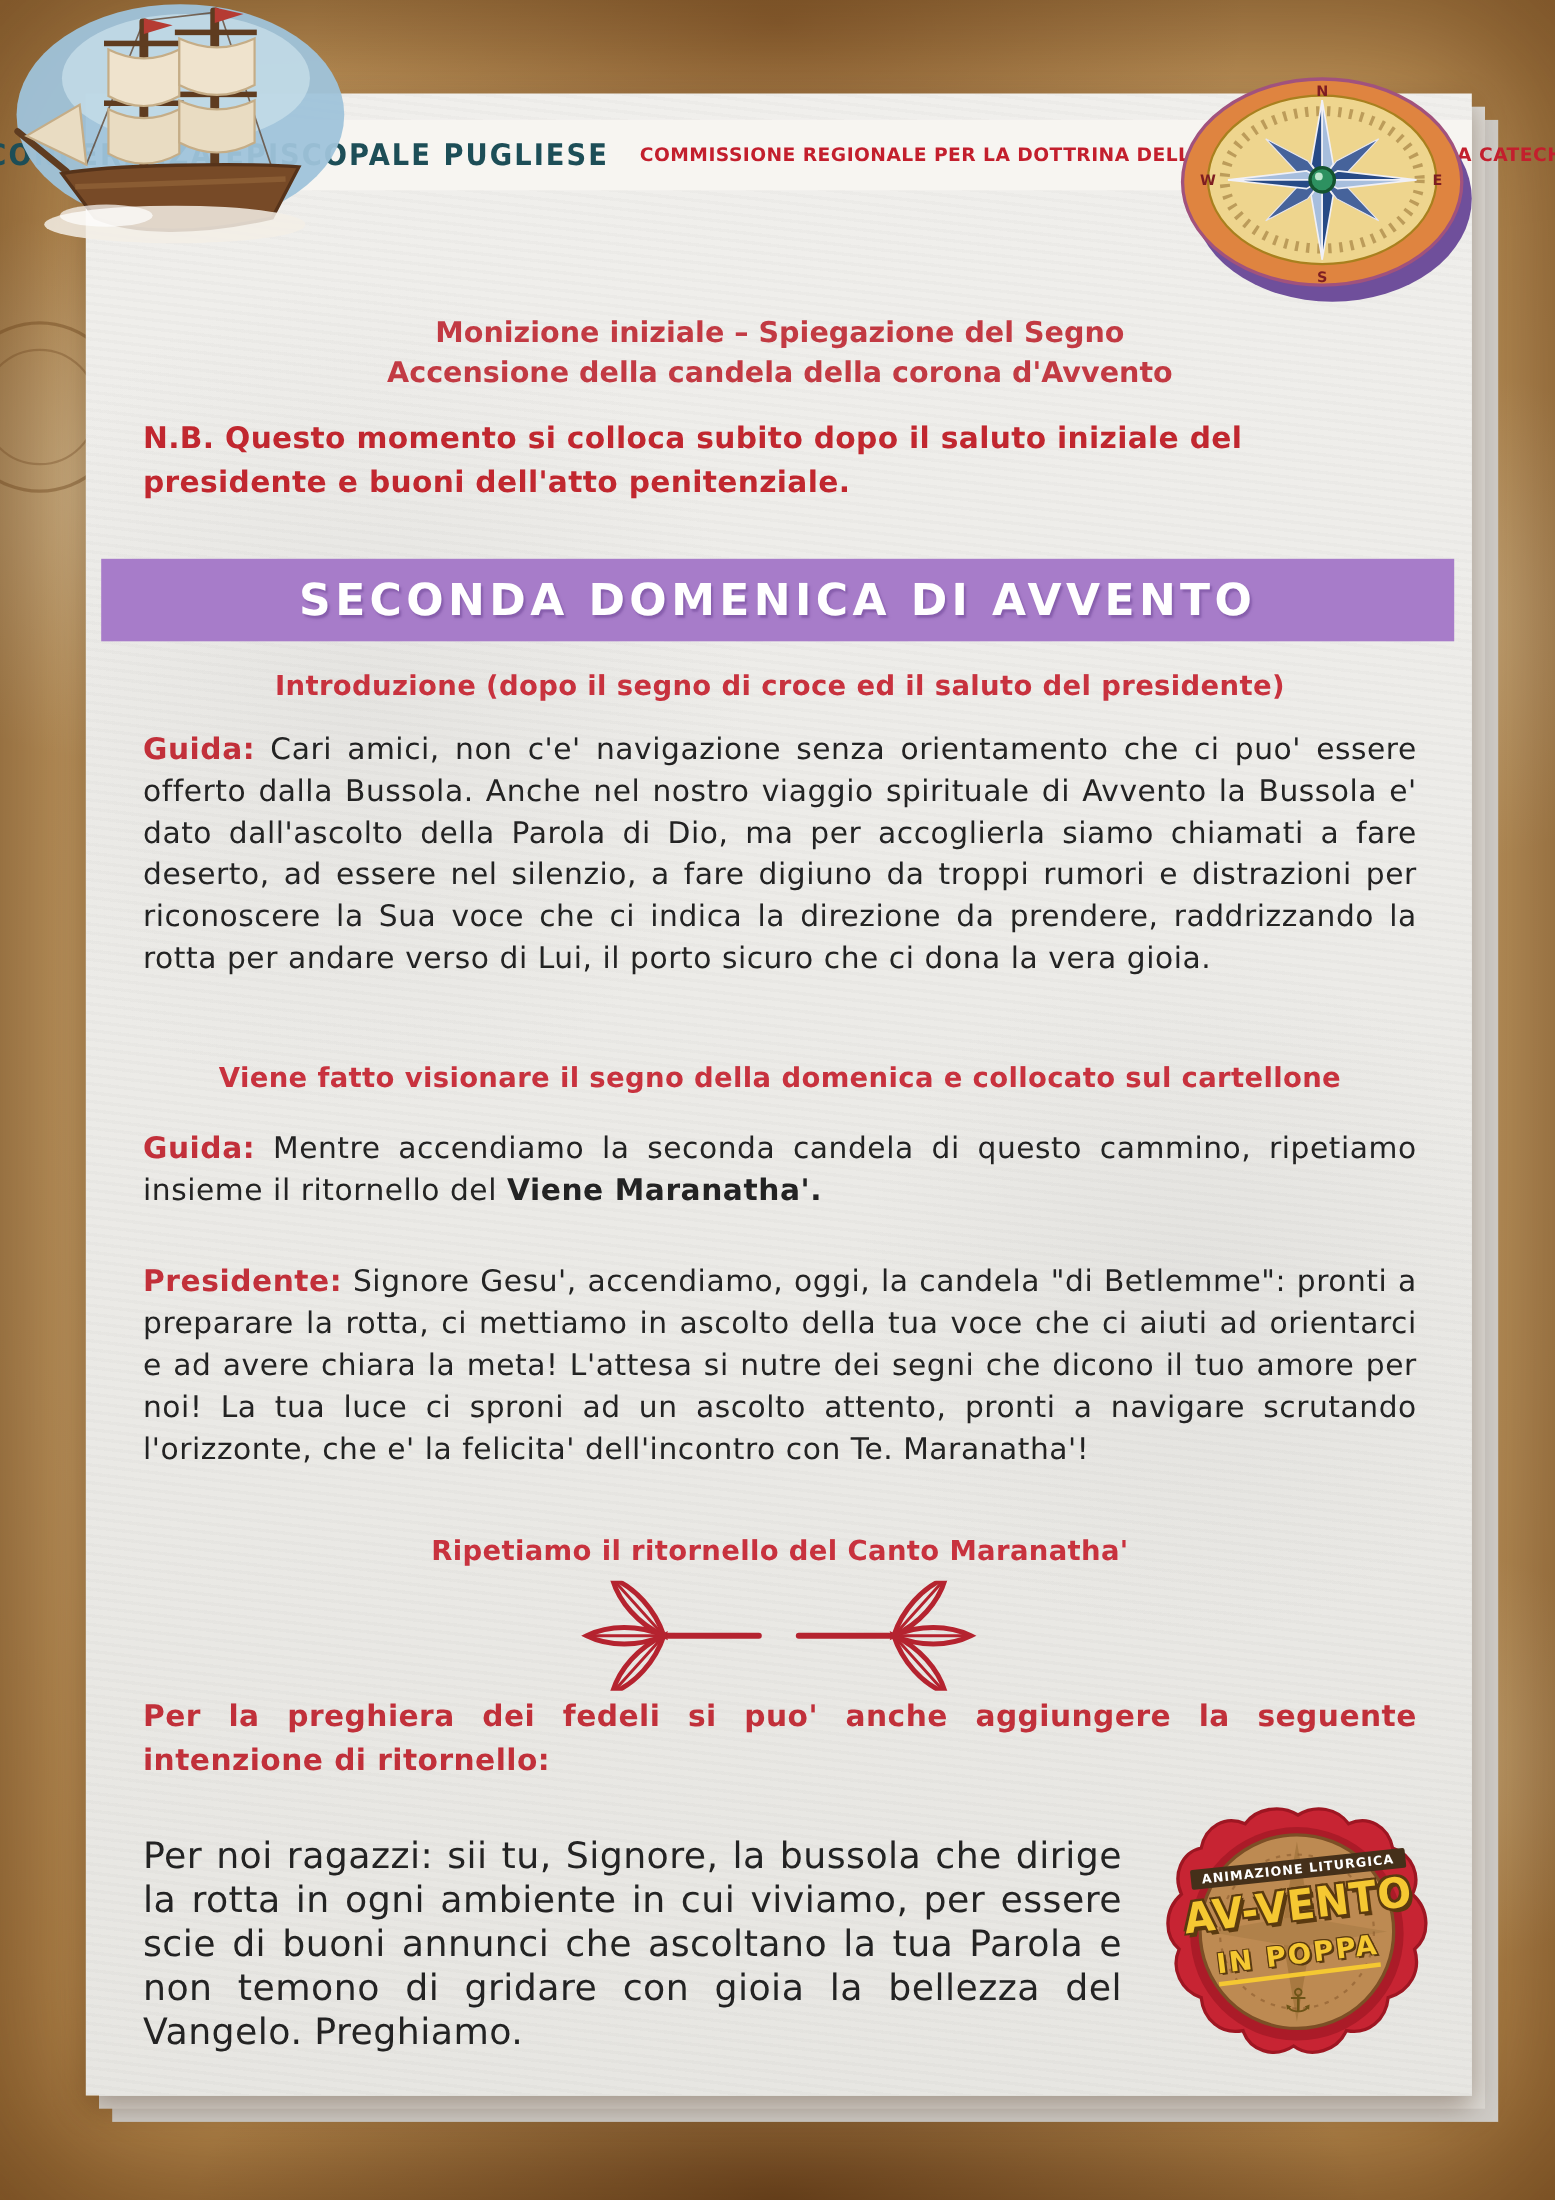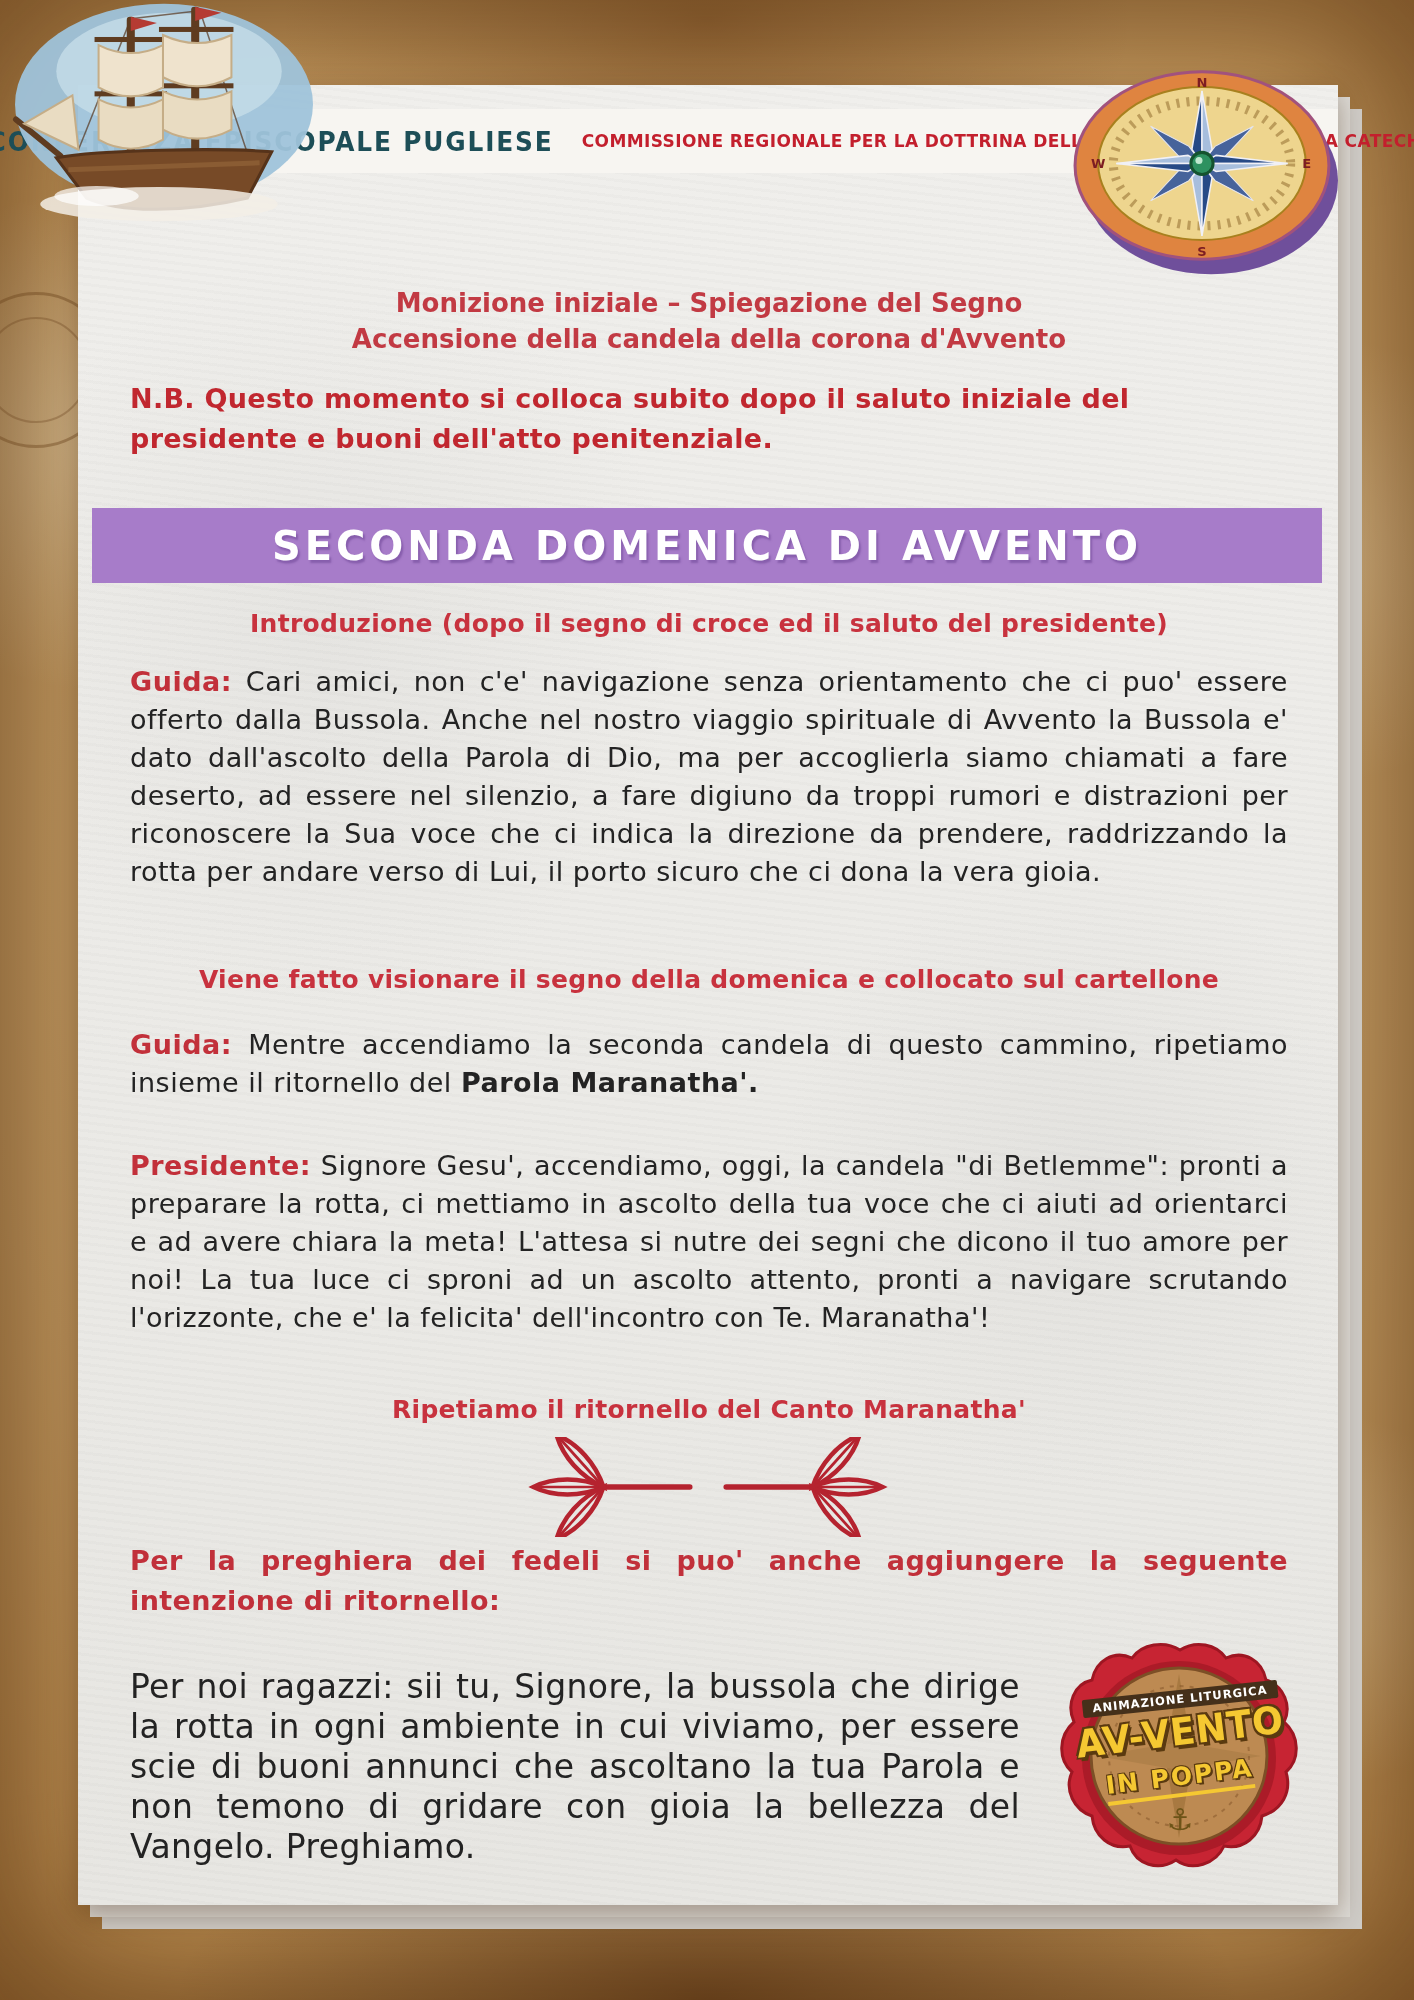--- a/index.html
+++ b/index.html
@@ -116,21 +116,21 @@
     <div class="banner">
       <span>SECONDA DOMENICA DI AVVENTO</span>
     </div>
 
     <div class="rubric r1">Introduzione (dopo il segno di croce ed il saluto del presidente)</div>
 
     <p class="para p1"><span class="label">Guida:</span> <span>Cari amici, non c'e' navigazione senza orientamento che ci puo' essere offerto dalla Bussola. Anche nel nostro viaggio spirituale di Avvento la Bussola e' dato dall'ascolto della Parola di Dio, ma per accoglierla siamo chiamati a fare deserto, ad essere nel silenzio, a fare digiuno da troppi rumori e distrazioni per riconoscere la Sua voce che ci indica la direzione da prendere, raddrizzando la rotta per andare verso di Lui, il porto sicuro che ci dona la vera gioia.</span></p>
 
     <div class="rubric r2">Viene fatto visionare il segno della domenica e collocato sul cartellone</div>
 
-    <p class="para p2"><span class="label">Guida:</span>  <span>Mentre accendiamo la seconda candela di questo cammino, ripetiamo insieme il ritornello del</span> <span class="emph">Parola Maranatha'.</span></p>
+    <p class="para p2"><span class="label">Guida:</span>  <span>Mentre accendiamo la seconda candela di questo cammino, ripetiamo insieme il ritornello del</span> <span class="emph">Viene Maranatha'.</span></p>
 
     <p class="para p3"><span class="label">Presidente:</span> <span>Signore Gesu', accendiamo, oggi, la candela "di Betlemme": pronti a preparare la rotta, ci mettiamo in ascolto della tua voce che ci aiuti ad orientarci e ad avere chiara la meta! L'attesa si nutre dei segni che dicono il tuo amore per noi! La tua luce ci sproni ad un ascolto attento, pronti a navigare scrutando l'orizzonte, che e' la felicita' dell'incontro con Te. Maranatha'!</span></p>
 
     <div class="rubric r3">Ripetiamo il ritornello del Canto Maranatha'</div>
 
     <div class="divider">
       <svg width="620" height="100" viewBox="0 0 640 110">
         <g stroke="#b5232f" stroke-width="5" fill="none" stroke-linecap="round">
           <g>
             <line x1="205" y1="55" x2="300" y2="55" stroke-width="6"></line>

